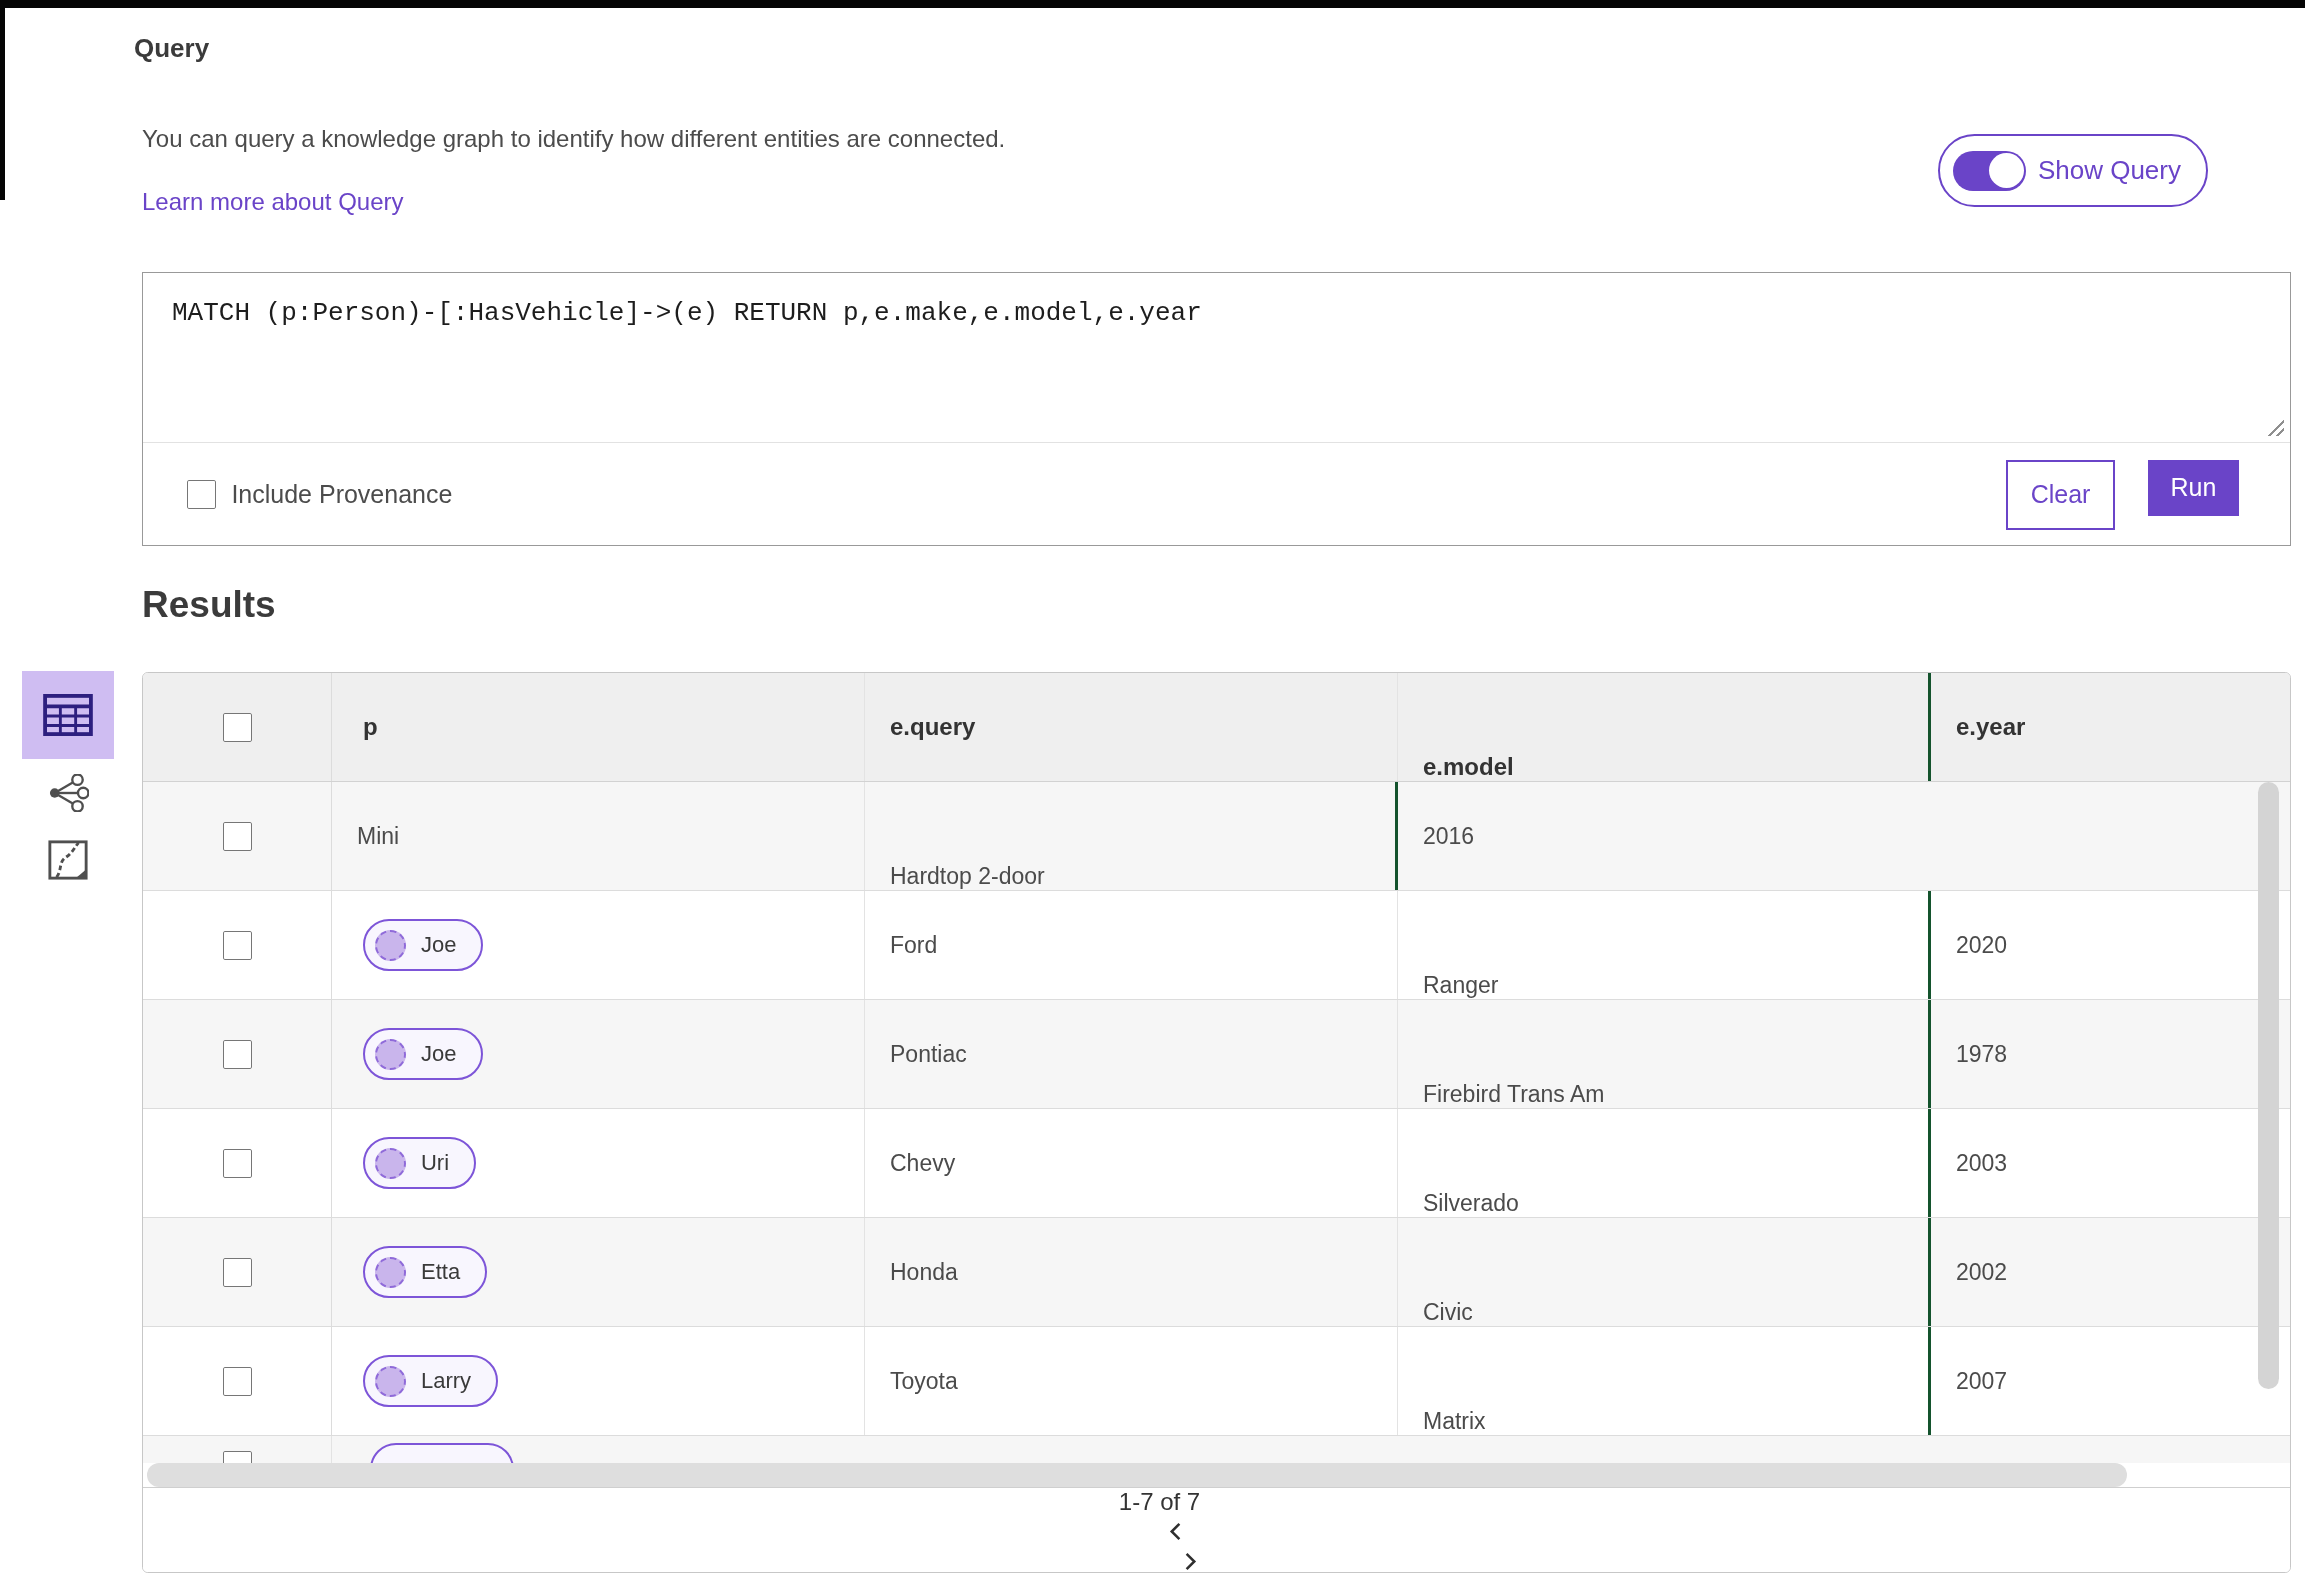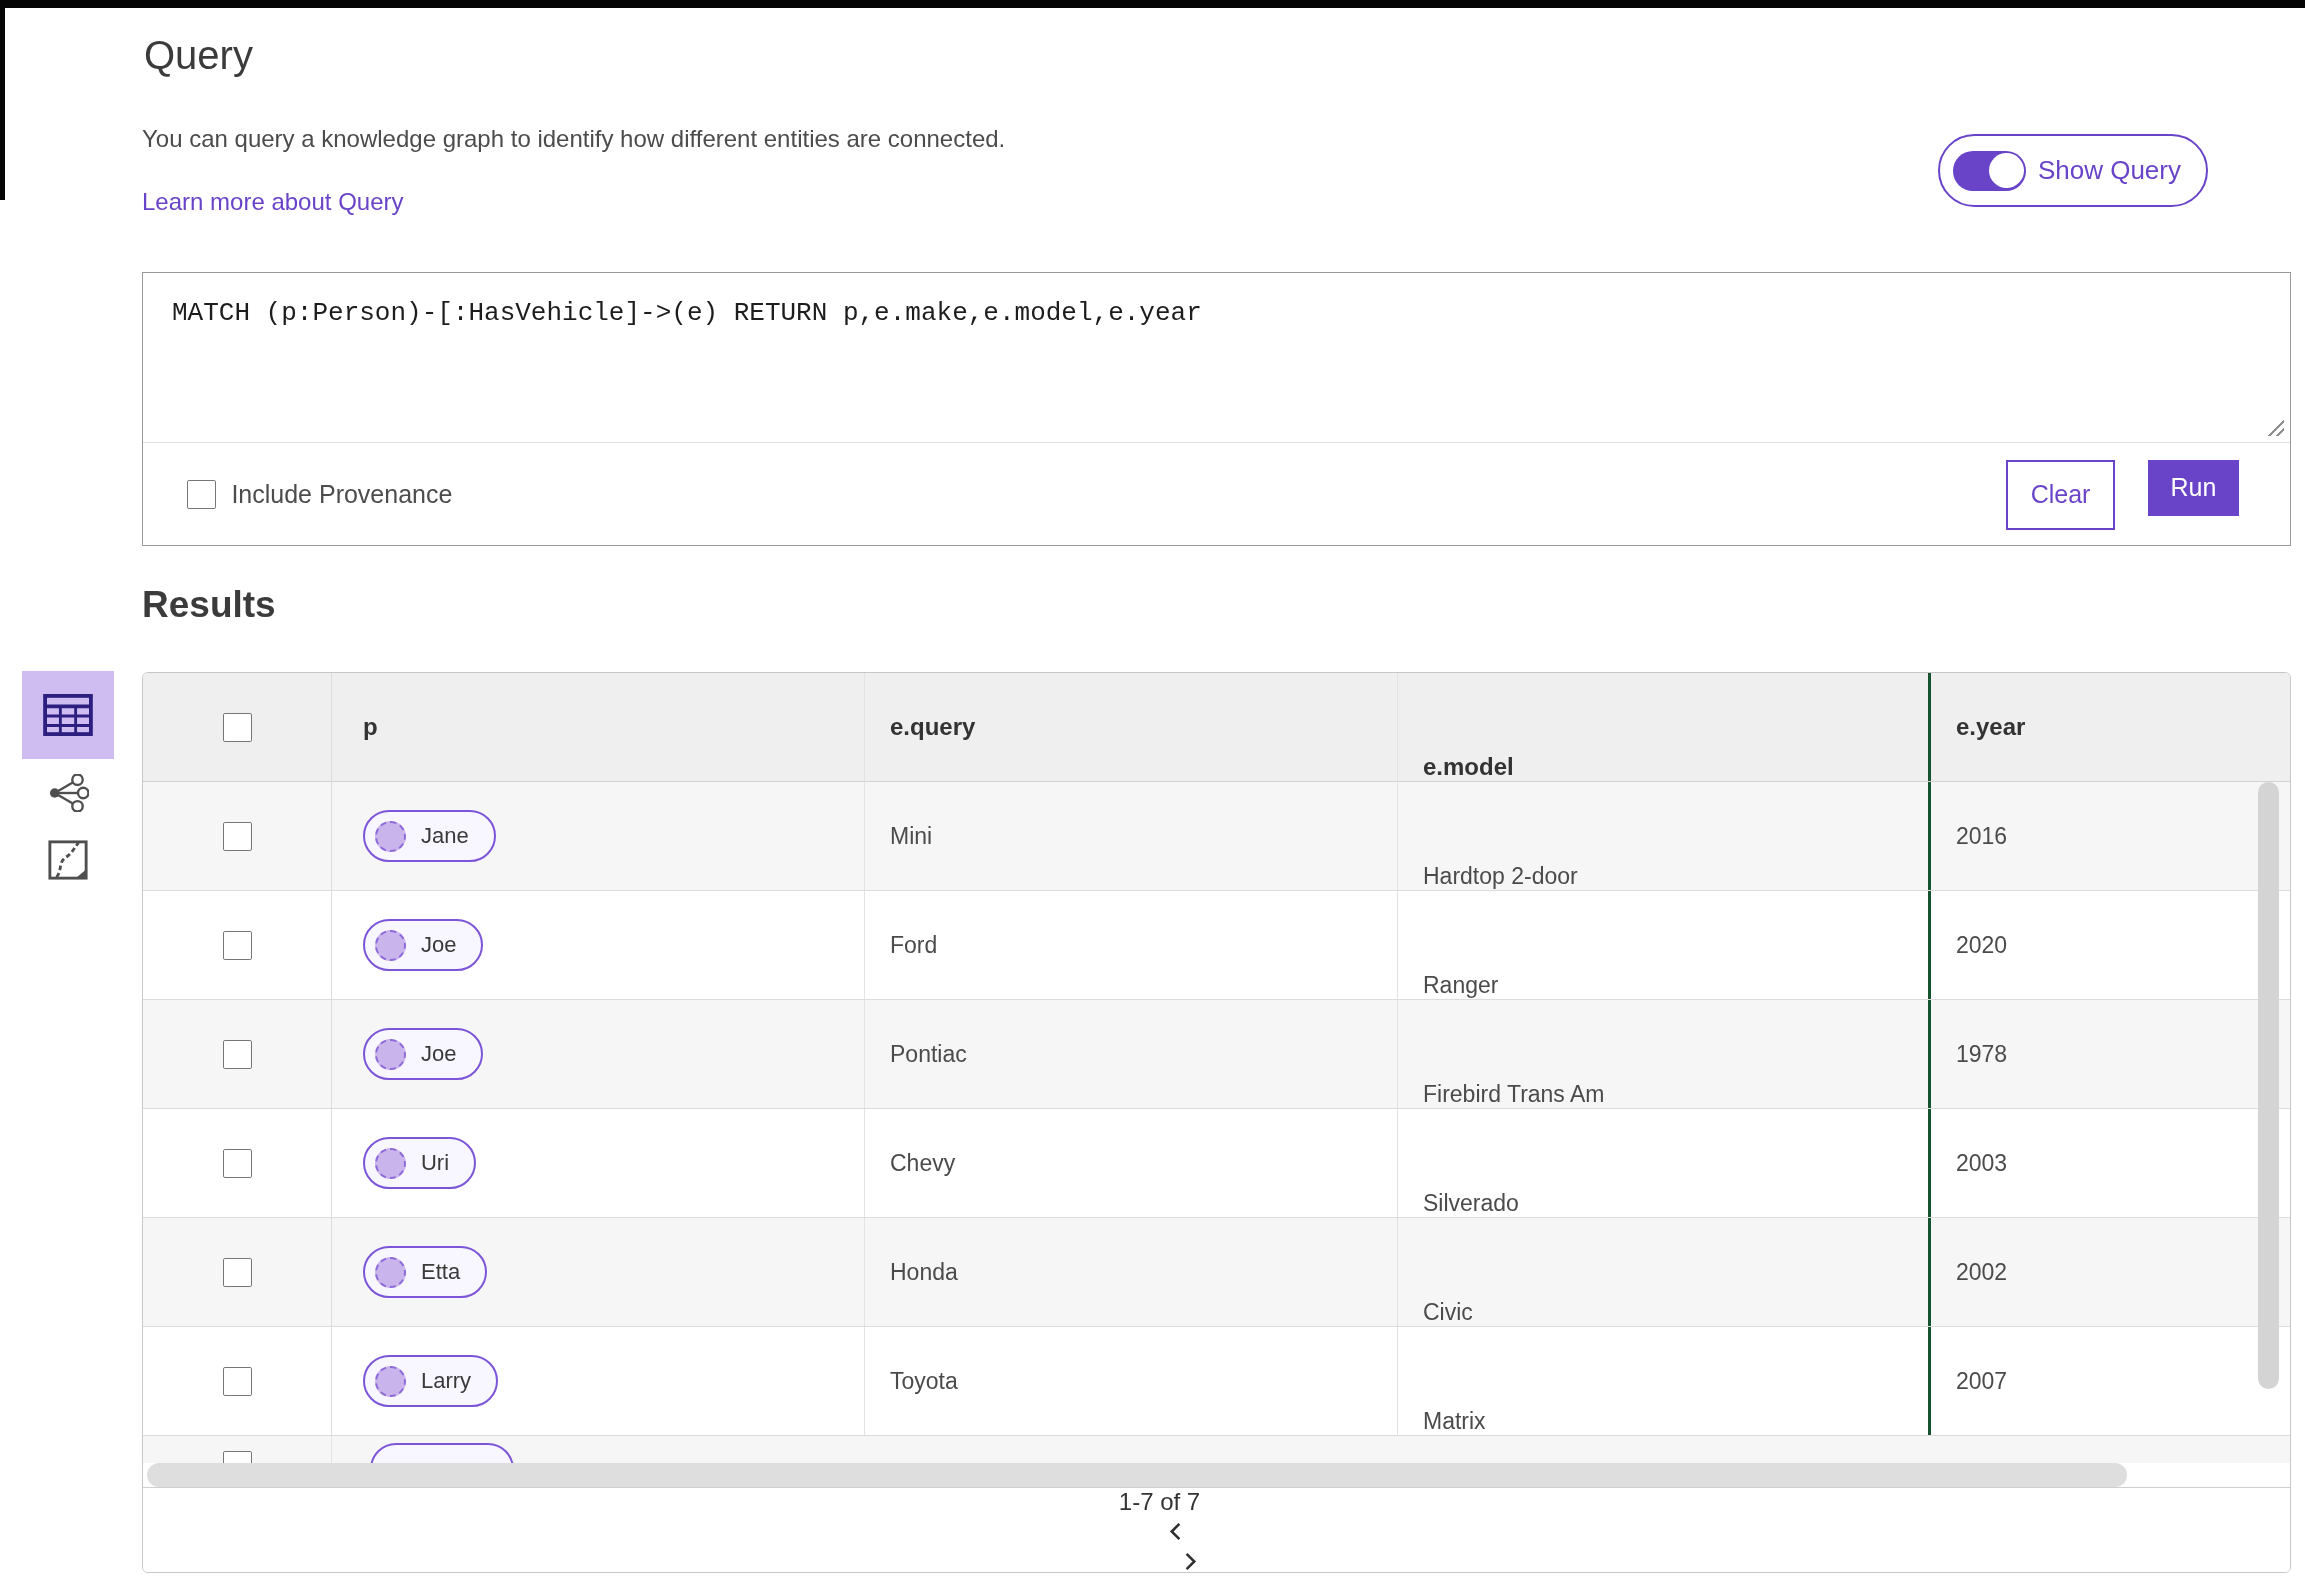--- a/index.html
+++ b/index.html
@@ -5,21 +5,21 @@
   * { margin:0; padding:0; box-sizing:border-box; }
   html,body { background:#ffffff; }
   body { font-family:"Liberation Sans", sans-serif; color:#4a4a4a; }
   #screen { position:relative; width:2306px; height:1589px; background:#fff; overflow:hidden; }
 
   
   .top-bar { position:absolute; left:0; top:0; width:2306px; height:7.7px; background:#050505; }
   .left-bar { position:absolute; left:0; top:0; width:4.8px; height:200px; background:#050505; }
 
   
-  .query-title { position:absolute; left:144px; top:33px; font-size:40px; font-weight:400; color:#3b3b3b; }
+  .query-title { position:absolute; left:134px; top:33px; font-size:26px; font-weight:700; color:#3b3b3b; }
   .query-desc  { position:absolute; left:142px; top:125px; font-size:24px; color:#4c4c4c; }
   .learn-link  { position:absolute; left:142px; top:188px; font-size:24px; color:#6a44c8; cursor:pointer; }
 
   .show-query-pill { position:absolute; left:1938px; top:134px; height:73px; border:2.9px solid #6a44c8;
     border-radius:37px; background:#fff; display:flex; align-items:center; padding:0 25px 0 13.4px; gap:11.5px; cursor:pointer; }
   .toggle-track { width:73px; height:40px; background:#6a44c8; border-radius:20px; position:relative; }
   .toggle-knob  { position:absolute; right:2.9px; top:2.9px; width:35px; height:35px; background:#fff; border-radius:50%; }
   .show-query-label { font-size:26px; color:#6a44c8; }
 
   .query-panel { position:absolute; left:142px; top:272px; width:2149px; height:274px; border:1px solid #999999; background:#fff; }
@@ -168,26 +168,20 @@
         </div>
       <div class="col-year">
           <span class="hlabel">e.year</span>
         </div>
     </div>
 
     <div class="trow odd">
       <div class="col-check">
           <div class="checkbox"></div>
         </div>
-      <div class="col-p">
-        <span class="entity-pill">
-            <span class="entity-dot"></span>
-            <span class="entity-name">Jane</span>
-          </span>
-      </div>
       <div class="col-make">
           <span class="cell-text">Mini</span>
         </div>
       <div class="col-model">
           <span class="cell-text">Hardtop 2-door</span>
         </div>
       <div class="col-year">
           <span class="cell-text">2016</span>
         </div>
     </div>

